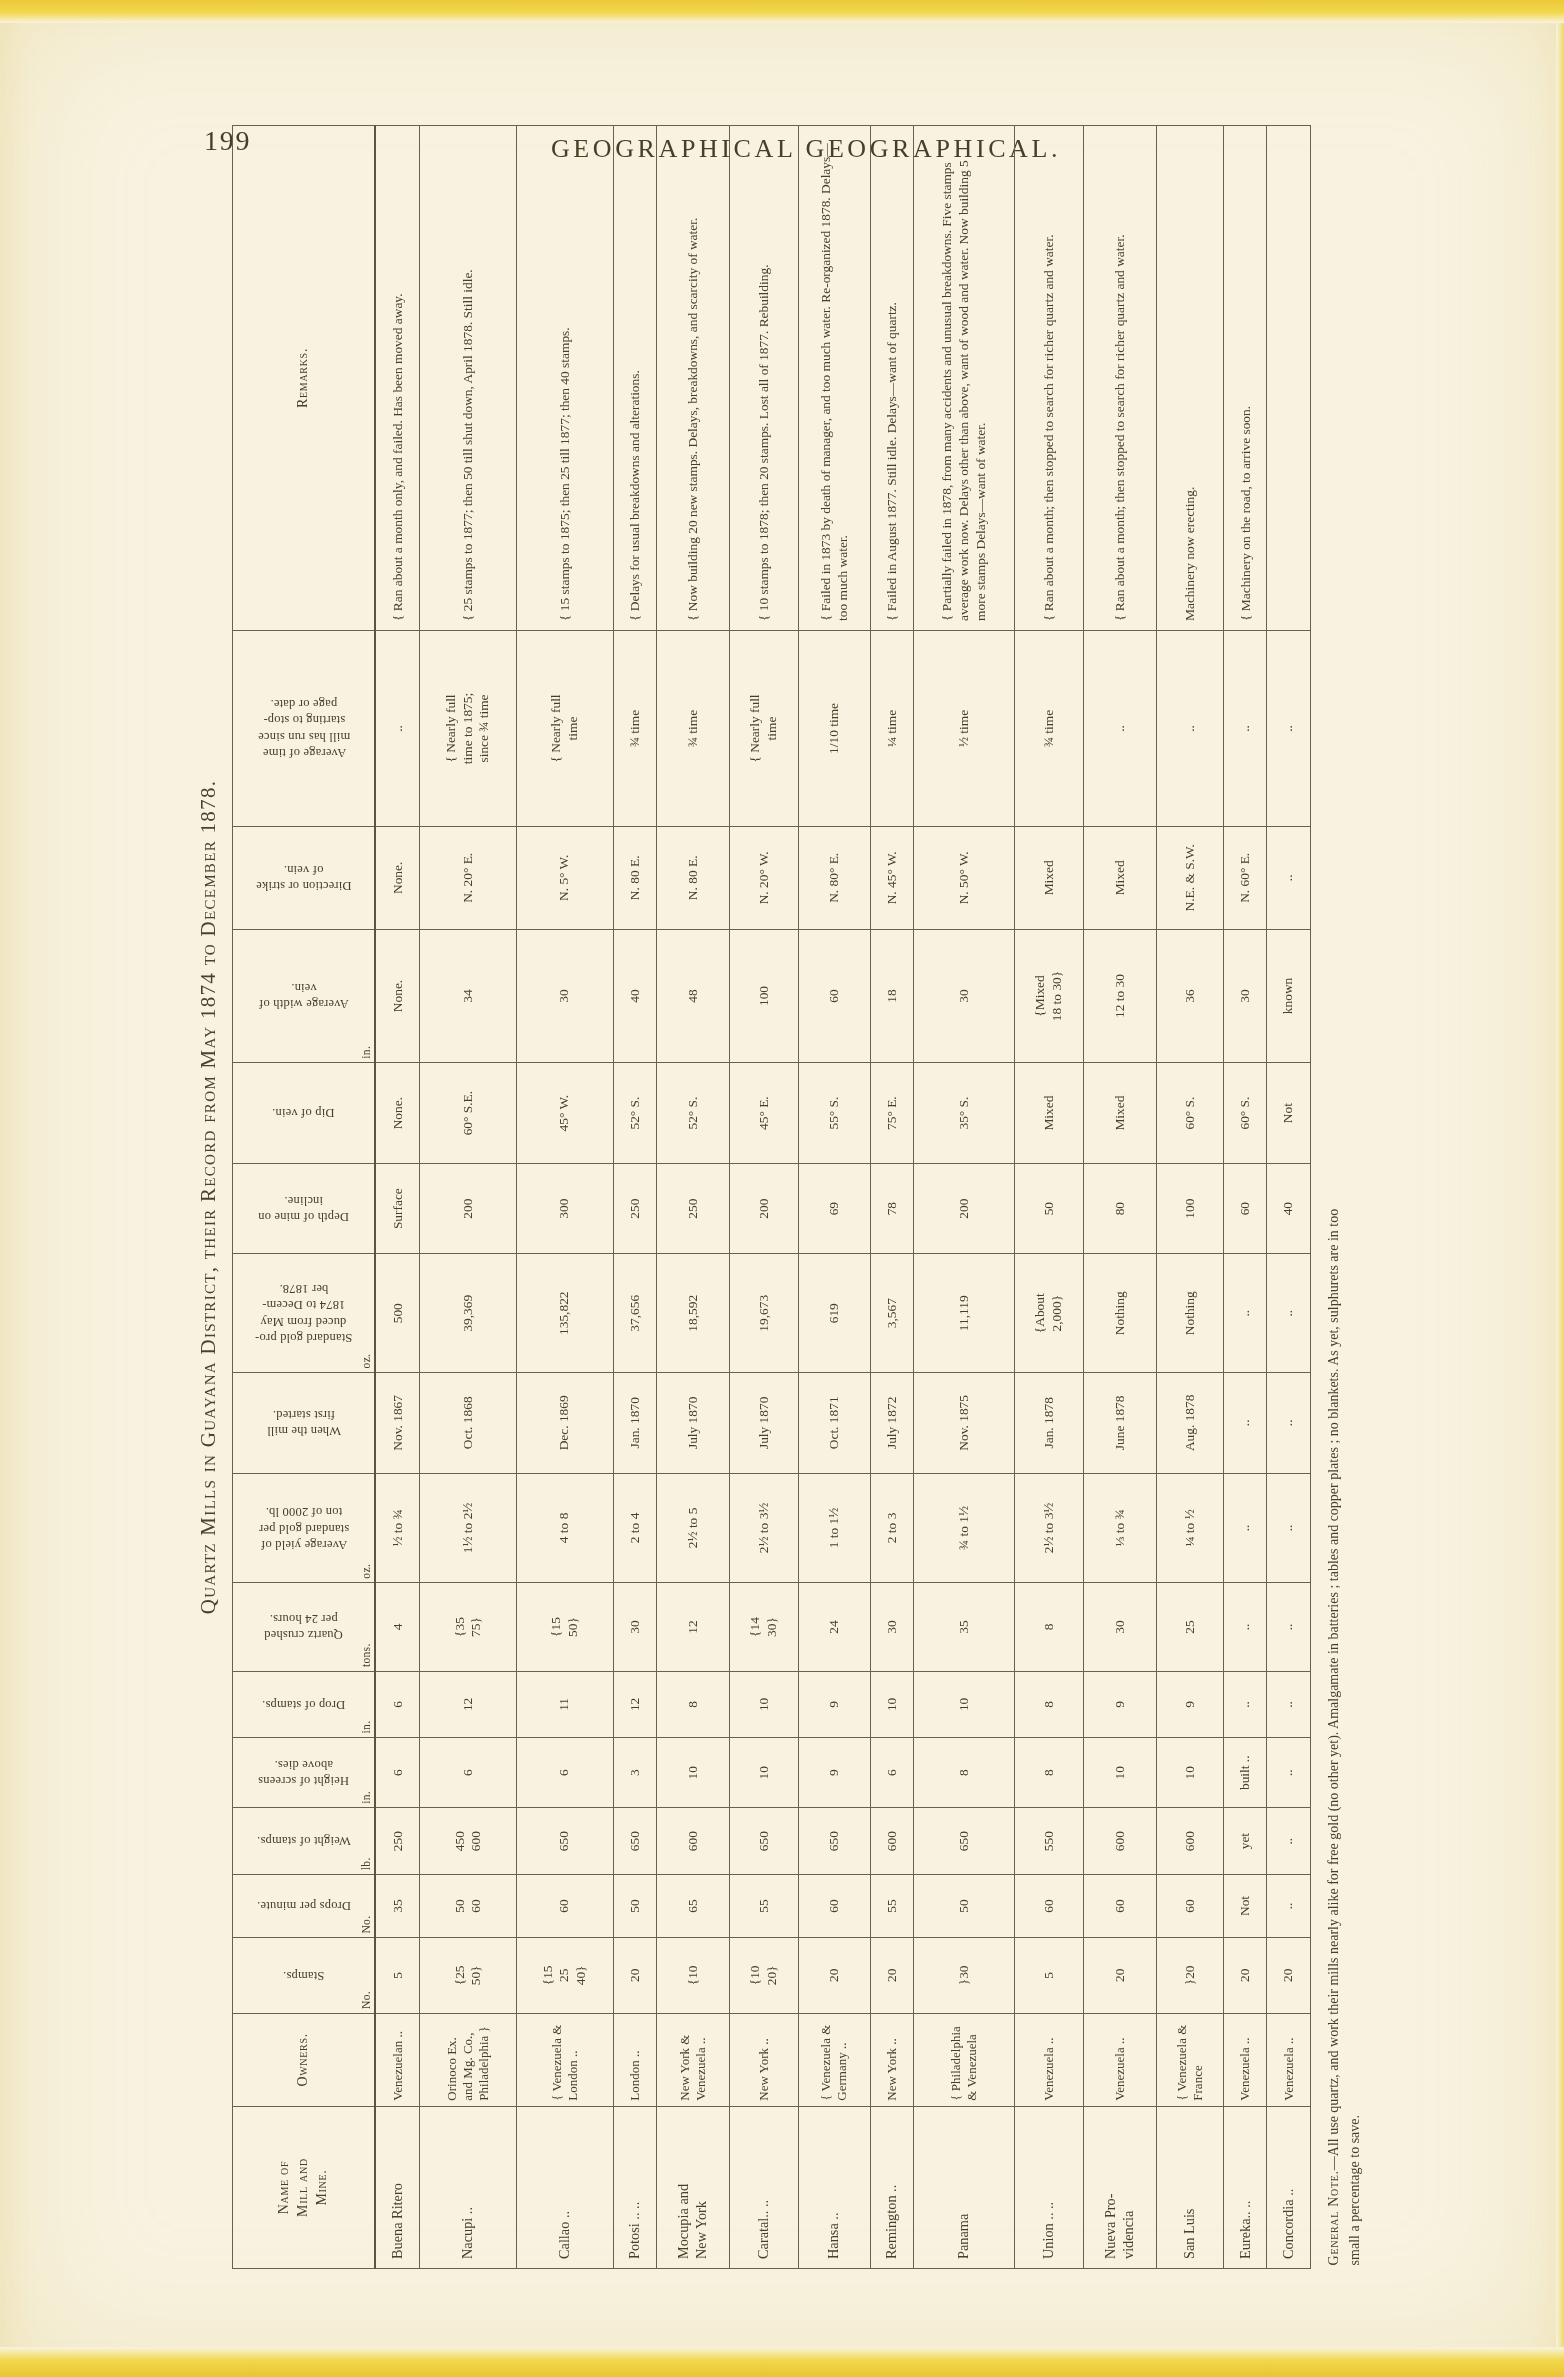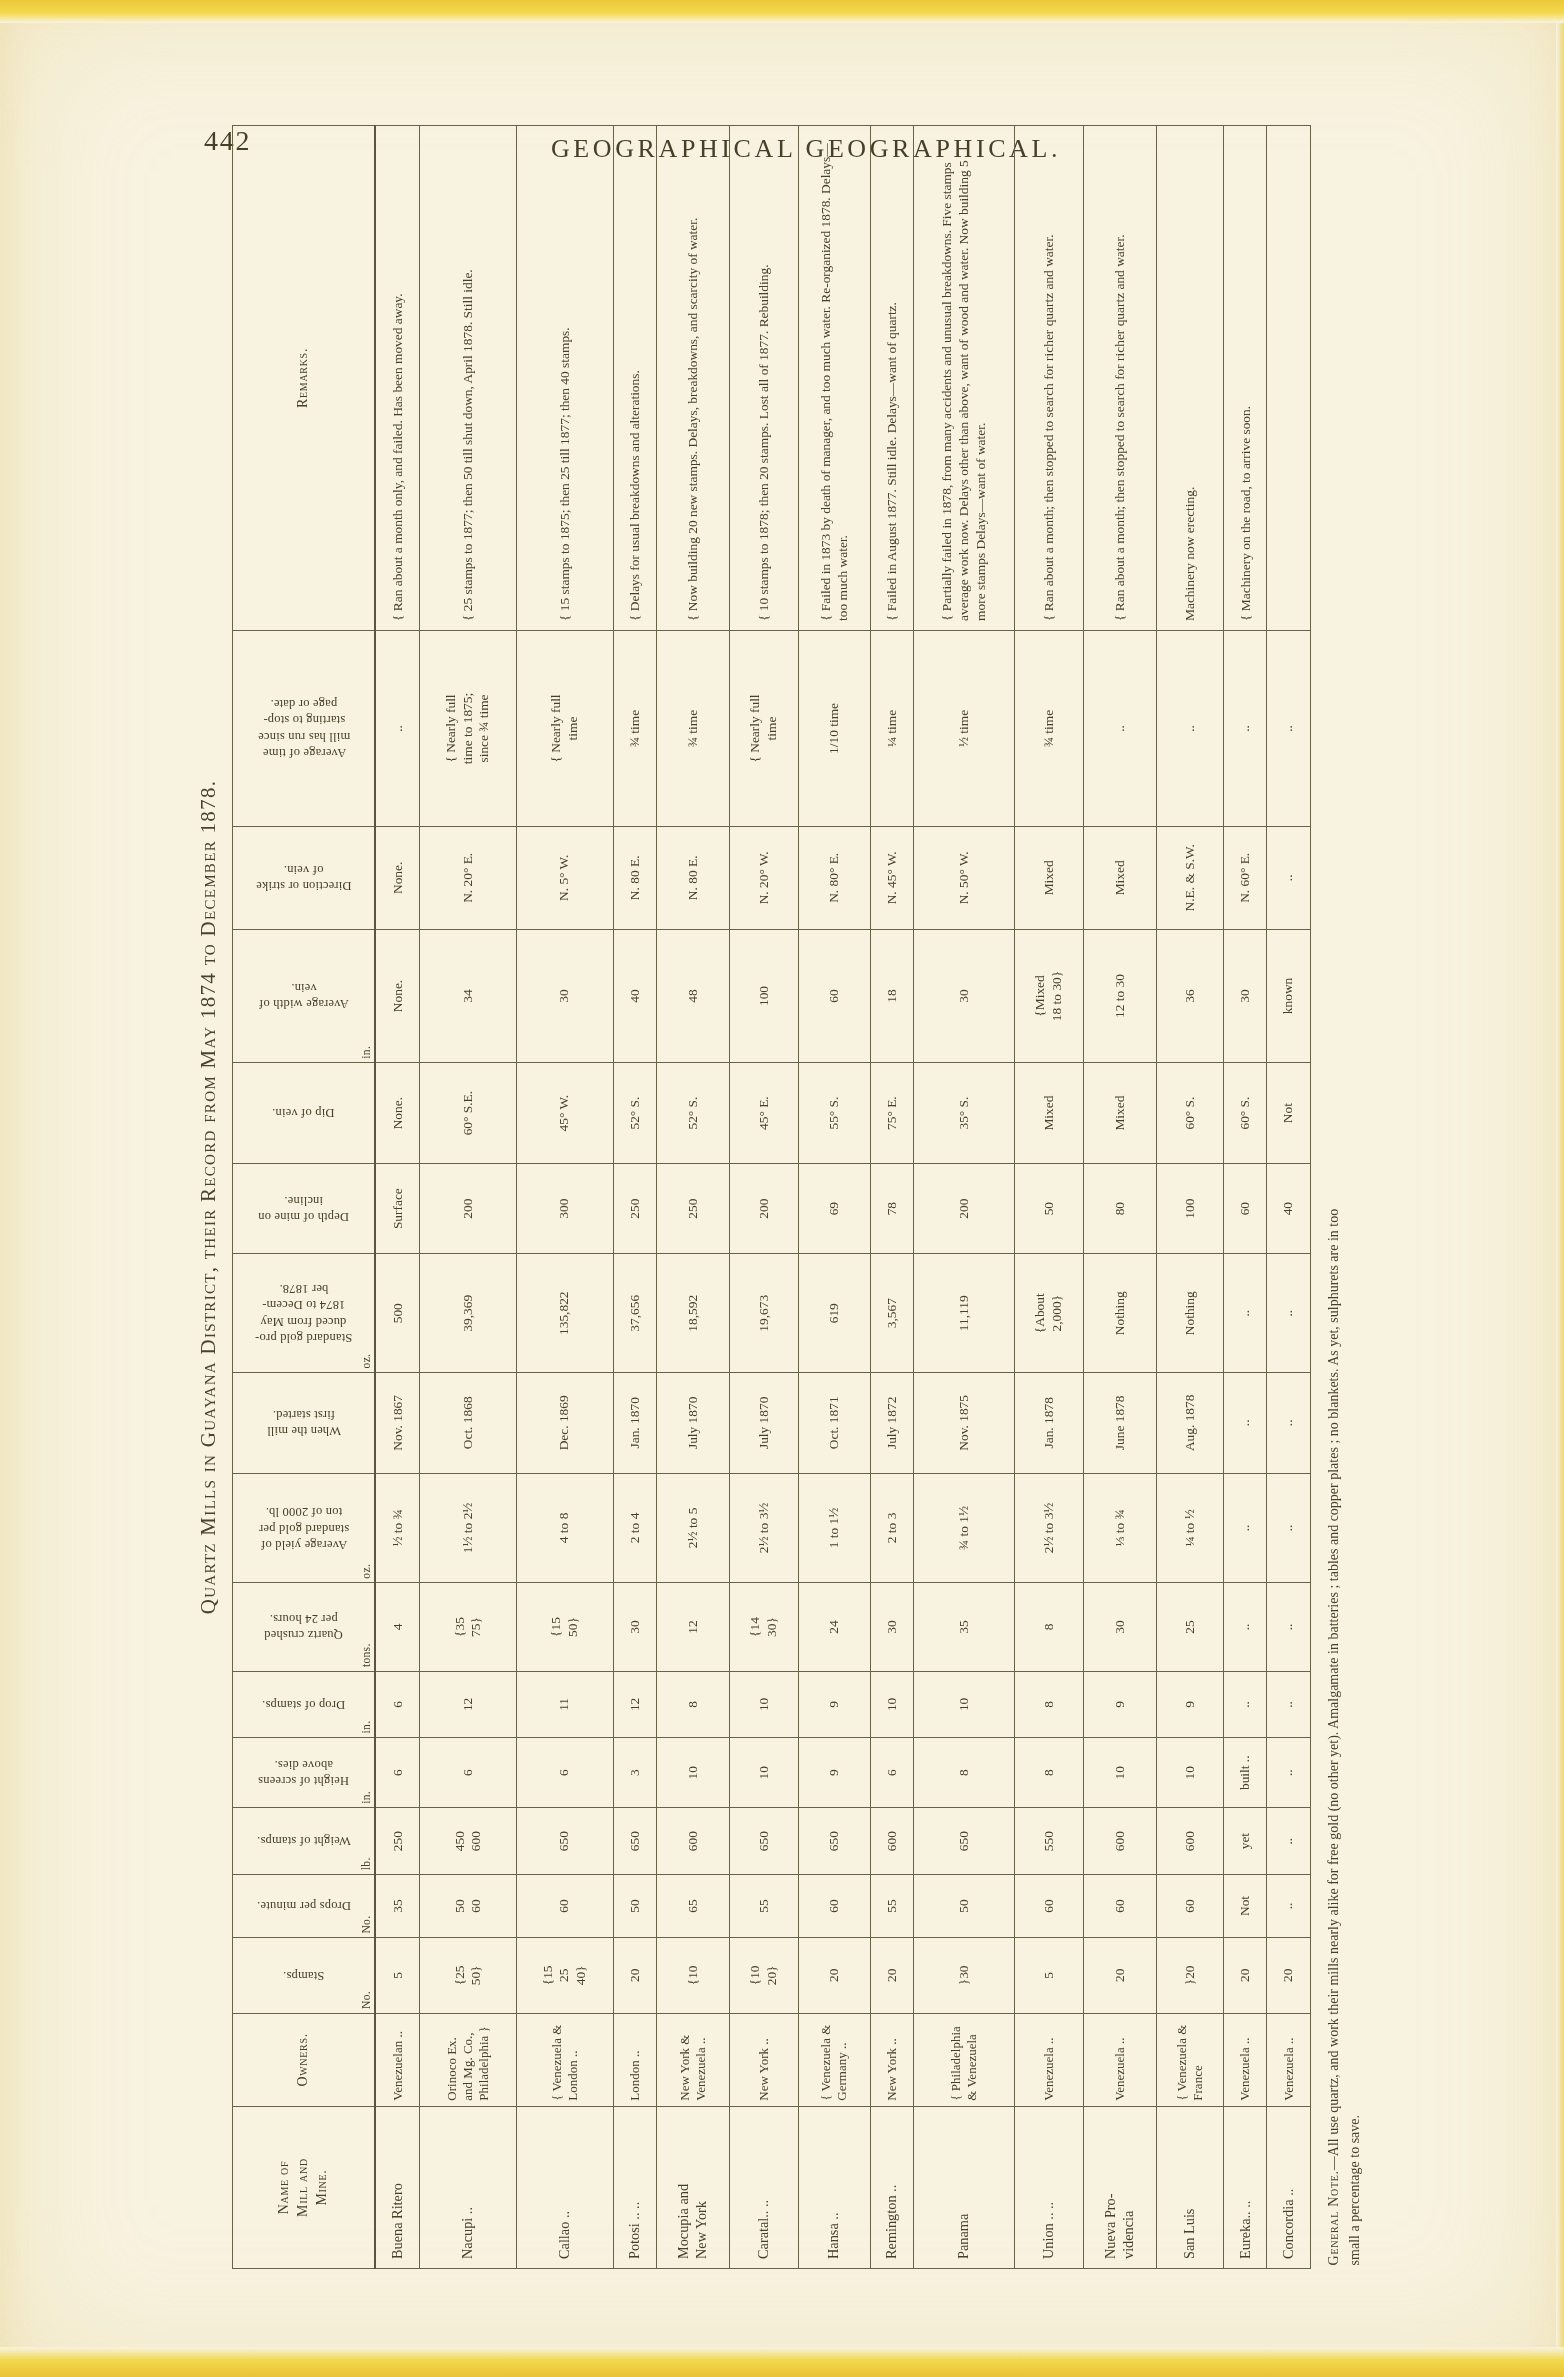--- a/index.html
+++ b/index.html
@@ -54,21 +54,21 @@
   .note-lead{font-variant:small-caps;letter-spacing:0.7px;}
 </style>
 </head>
 <body>
 
 <div class="vignette"></div>
 <div class="edge-top"></div>
 <div class="edge-bottom"></div>
 <div class="edge-right"></div>
 
-<div class="page-number">442</div>
+<div class="page-number">199</div>
 <div class="running-head">GEOGRAPHICAL GEOGRAPHICAL.</div>
 
 <div class="sheet">
   <div class="t-title">Quartz Mills in Guayana District, their Record from May 1874 to December 1878.</div>
   <table id="mill-table">
       <colgroup>
         <col style="width: 161px;">
         <col style="width: 93px;">
         <col style="width: 75px;">
         <col style="width: 63px;">

